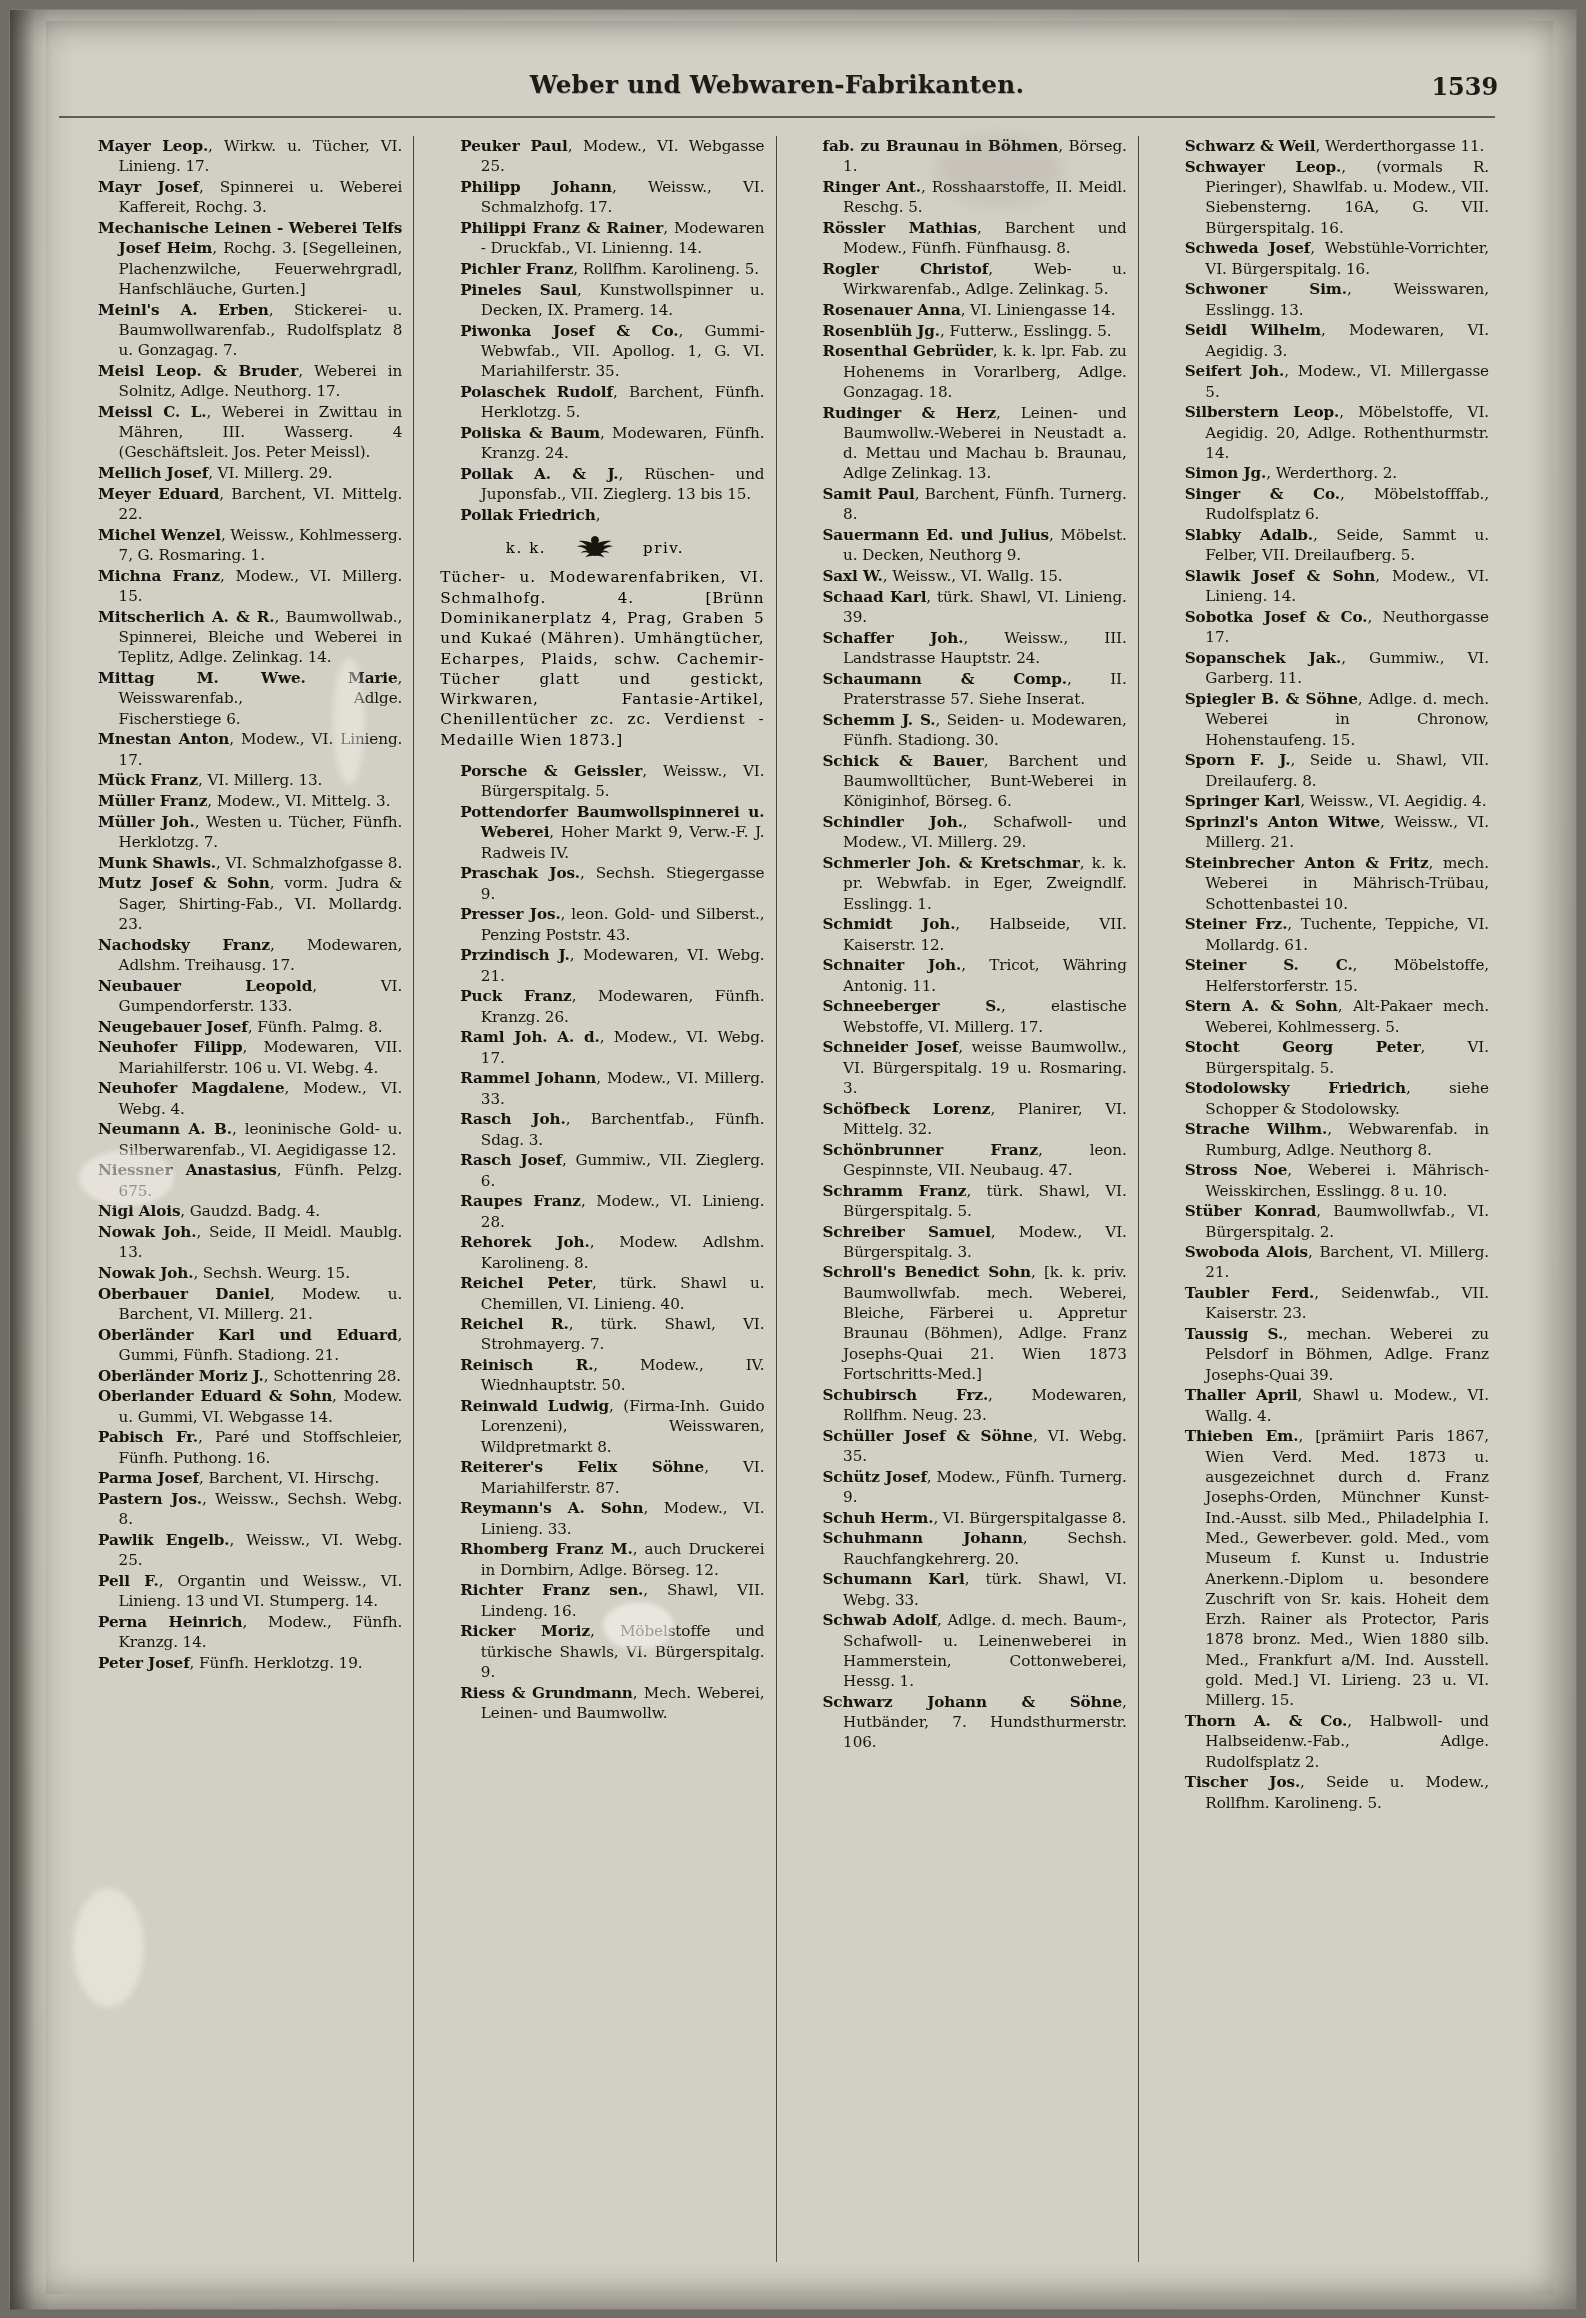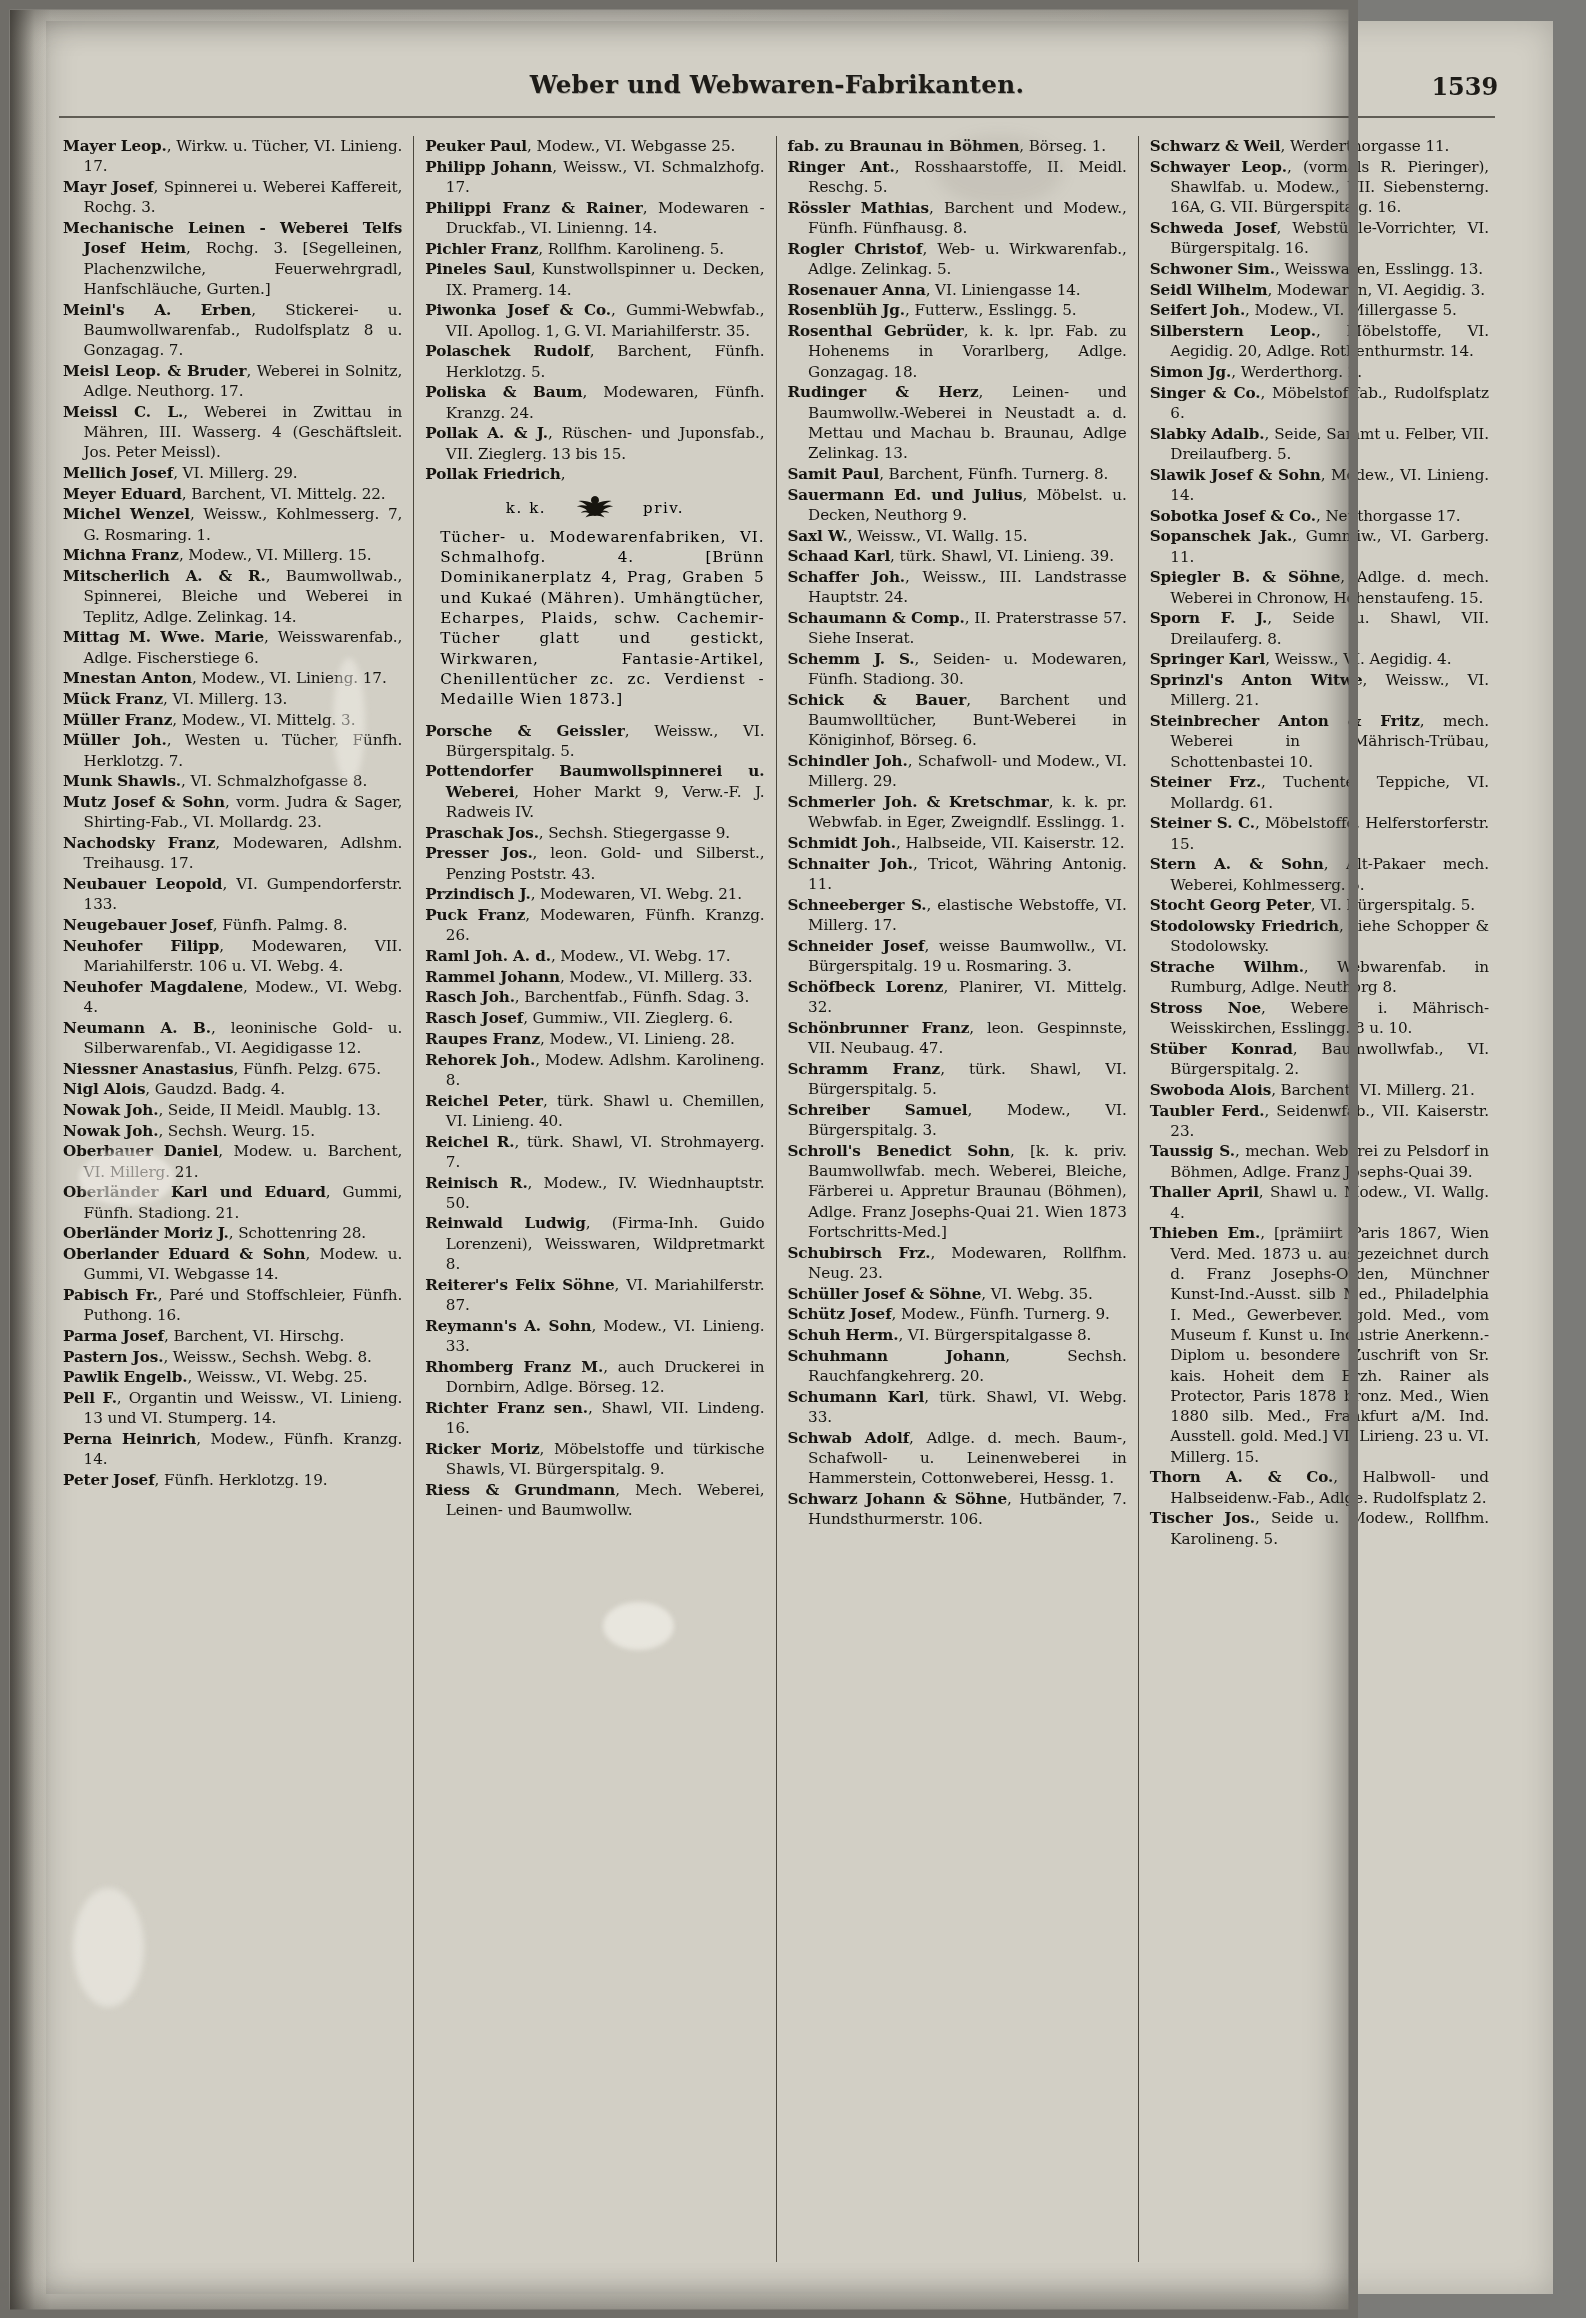--- a/index.html
+++ b/index.html
@@ -10,21 +10,21 @@
   body {
     width: 1586px;
     height: 2319px;
     overflow: hidden;
     font-family: "DejaVu Serif", serif;
   }
   
   #page {
     position: absolute;
     left: 0; top: 0;
-    width: 1358px;
+    width: 1586px;
     height: 2319px;
     background:
       radial-gradient(ellipse at 30% 20%, rgba(255,255,255,0.10), rgba(0,0,0,0) 60%),
       linear-gradient(115deg, #c9c6bc 0%, #cdcac0 25%, #c6c3b9 55%, #bfbcb2 100%);
   }
   
   #scan-border {
     position: absolute;
     left: 0; top: 0; right: 0; bottom: 0;
     box-shadow:
@@ -116,20 +116,21 @@
   .col + .col {
     border-left: 1.6px solid #4a463d;
   }
   .entries {
     font-size: 15.2px;
     line-height: 20.3px;
     color: #161410;
     text-align: justify;
     text-justify: inter-word;
     hyphens: none;
+    margin-left: 35px;
   }
   .entry {
     margin: 0 0 0.4px 0;
     padding-left: 20.6px;
     text-indent: -20.6px;
     font-family: "DejaVu Serif", serif;
     letter-spacing: -0.1px;
   }
   
   .nm {

